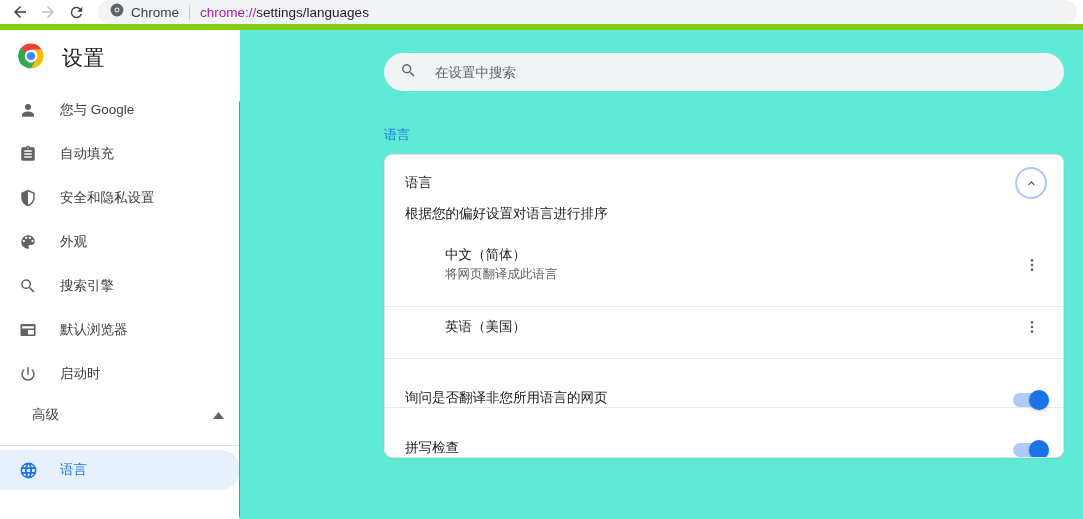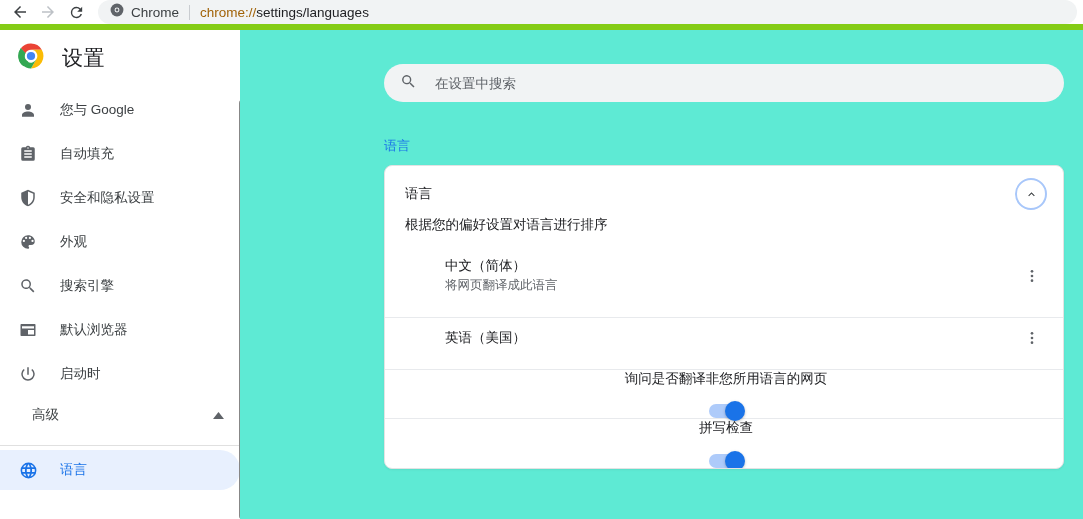--- a/index.html
+++ b/index.html
@@ -50,21 +50,21 @@
     width: 1px; height: 15px;
     background: #c9ccd0;
     margin: 0 10px;
     flex: none;
   }
   #omnibox-url {
     font-size: 13.5px;
     color: #202124;
     white-space: nowrap;
   }
-  #omnibox-url .scheme { color: #a16207; }
+  #omnibox-url .scheme { color: #a21caf; }
 
   
   #page {
     position: relative;
     height: 489px;
     background: #5eead4;
     display: flex;
   }
 
   
@@ -145,21 +145,21 @@
   
   #main {
     flex: 1;
     position: relative;
     overflow: hidden;
     padding-left: 144px;
     padding-right: 19px;
   }
   #searchbar {
     height: 38px;
-    margin-top: 34px;
+    margin-top: 23px;
     background: #f1f3f4;
     border-radius: 19px;
     display: flex;
     align-items: center;
     padding: 0 16px;
   }
   #searchbar .search-ico { flex: none; margin-right: 18px; display: block; }
   #search-input {
     border: none;
     outline: none;
@@ -253,25 +253,24 @@
     align-items: center;
     border-bottom: 1px solid #e8eaed;
   }
   #add-language-link {
     font-size: 13.5px;
     color: #1a73e8;
   }
 
   .toggle-row {
     display: flex;
-    align-items: center;
+    align-items: flex-end;
     padding: 0 16px 0 20px;
     height: 49px;
     border-bottom: 1px solid #e8eaed;
-    flex-direction: column;
   }
   .toggle-row:last-child { border-bottom: none; }
   .toggle-label {
     flex: 1;
     font-size: 13.5px;
     color: #202124;
   }
   .switch {
     width: 34px; height: 14px;
     border-radius: 7px;

